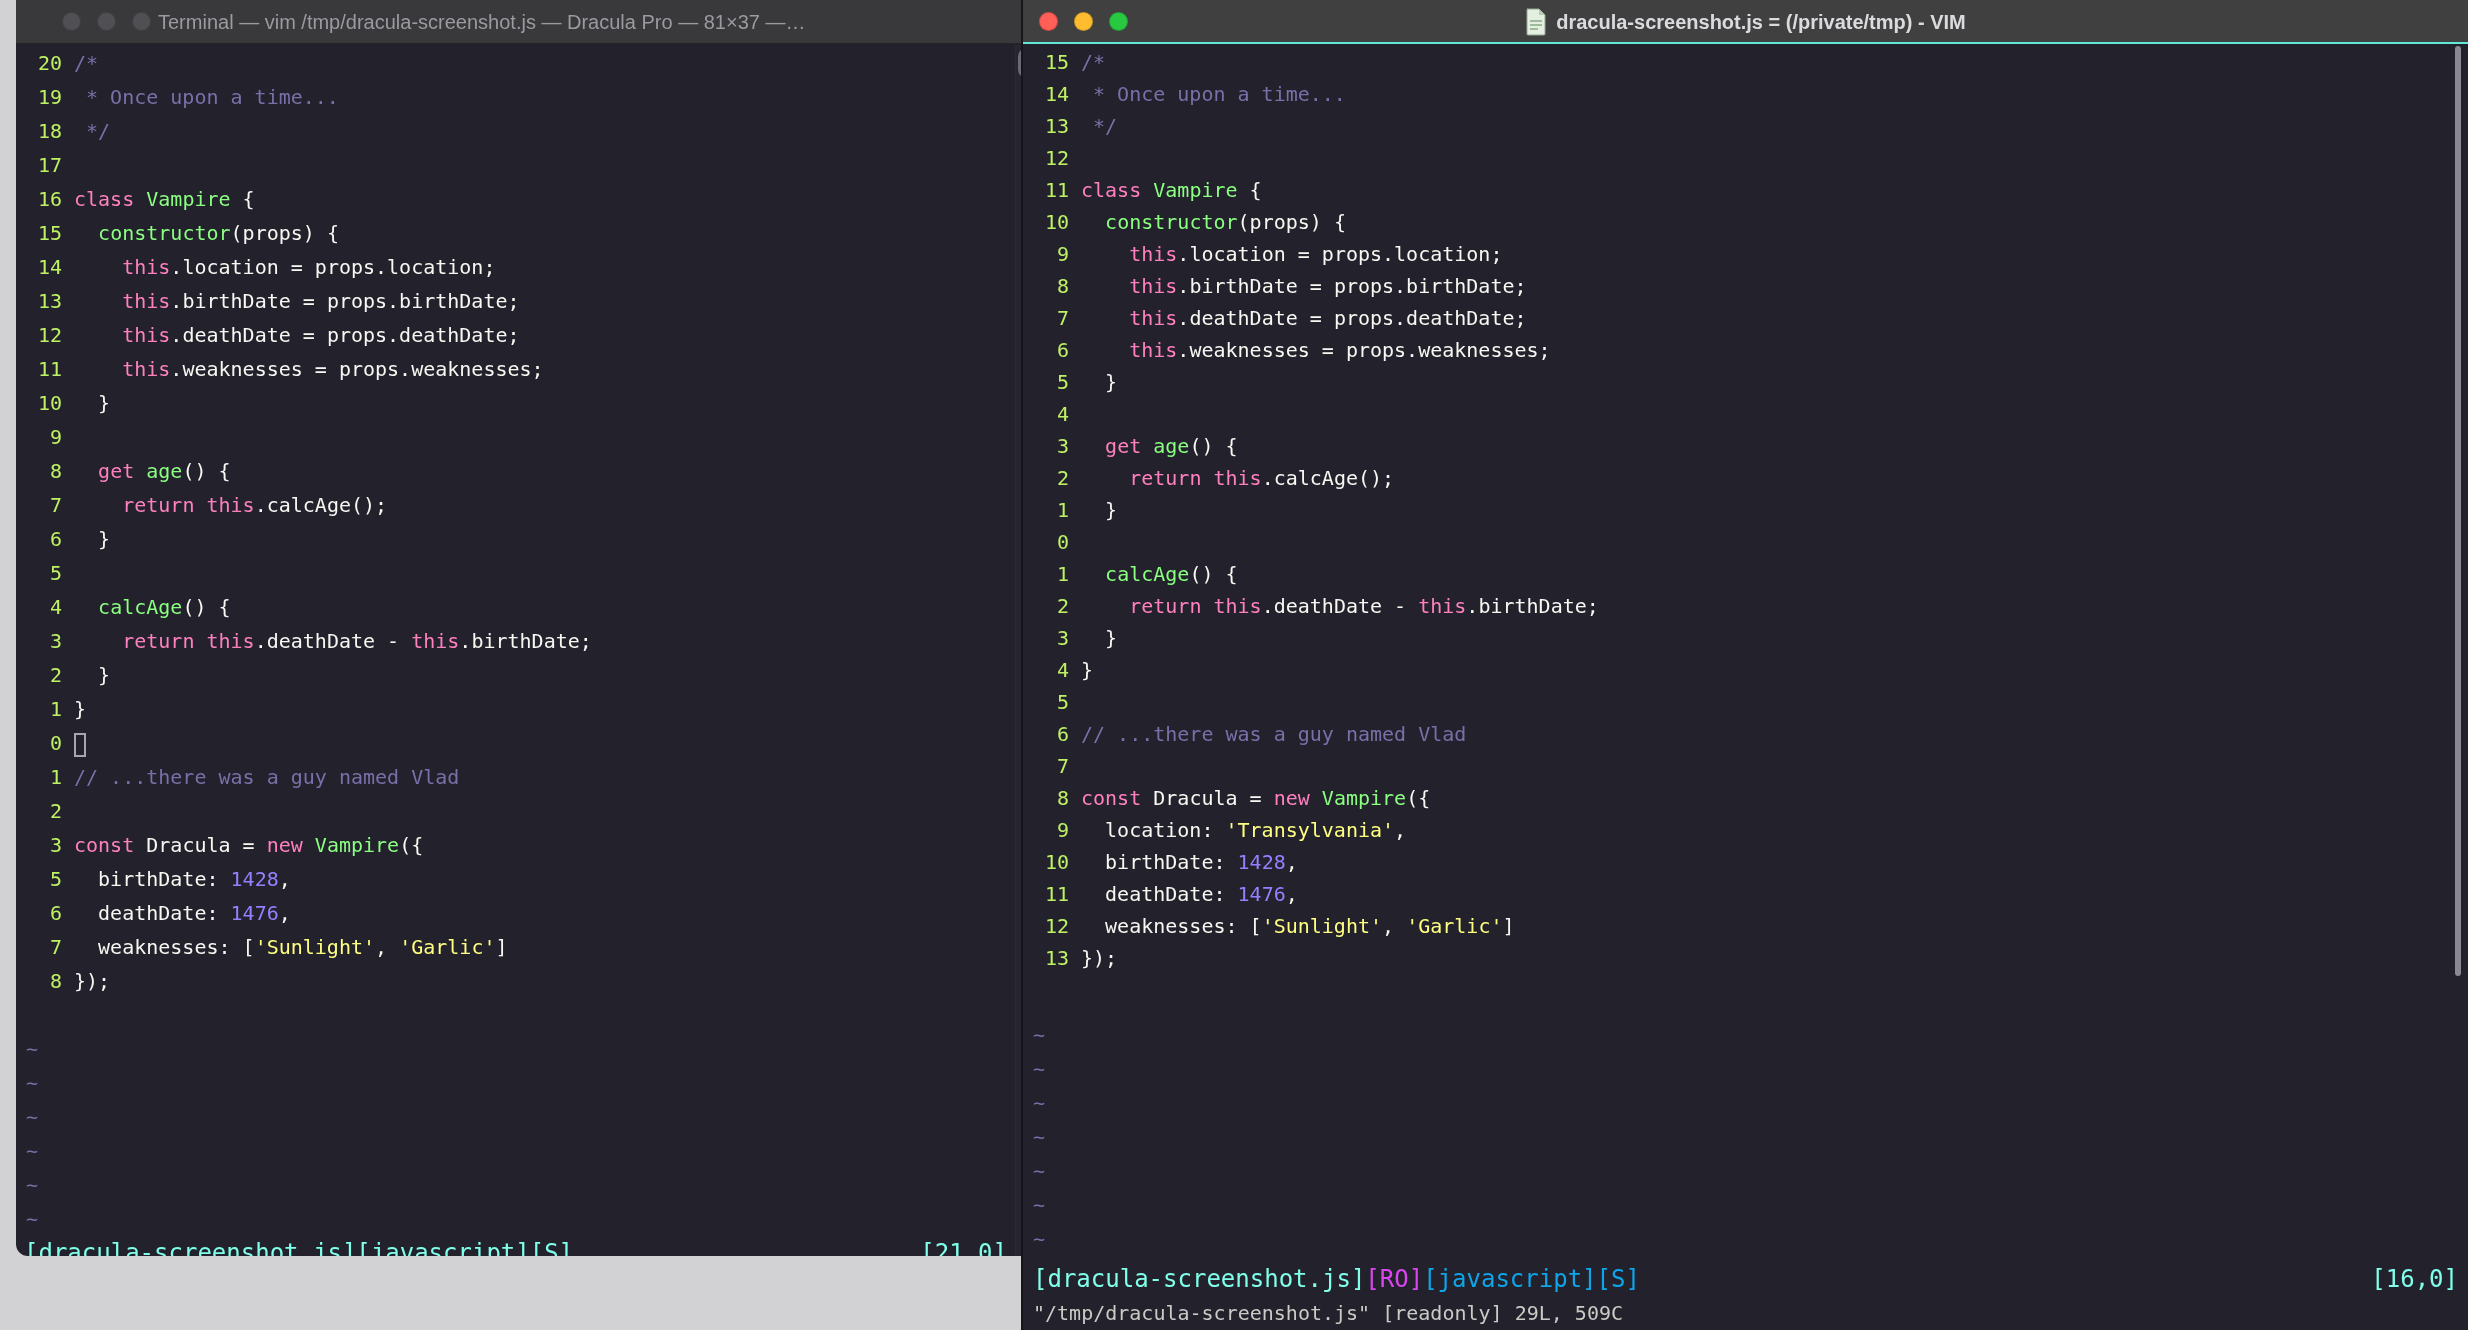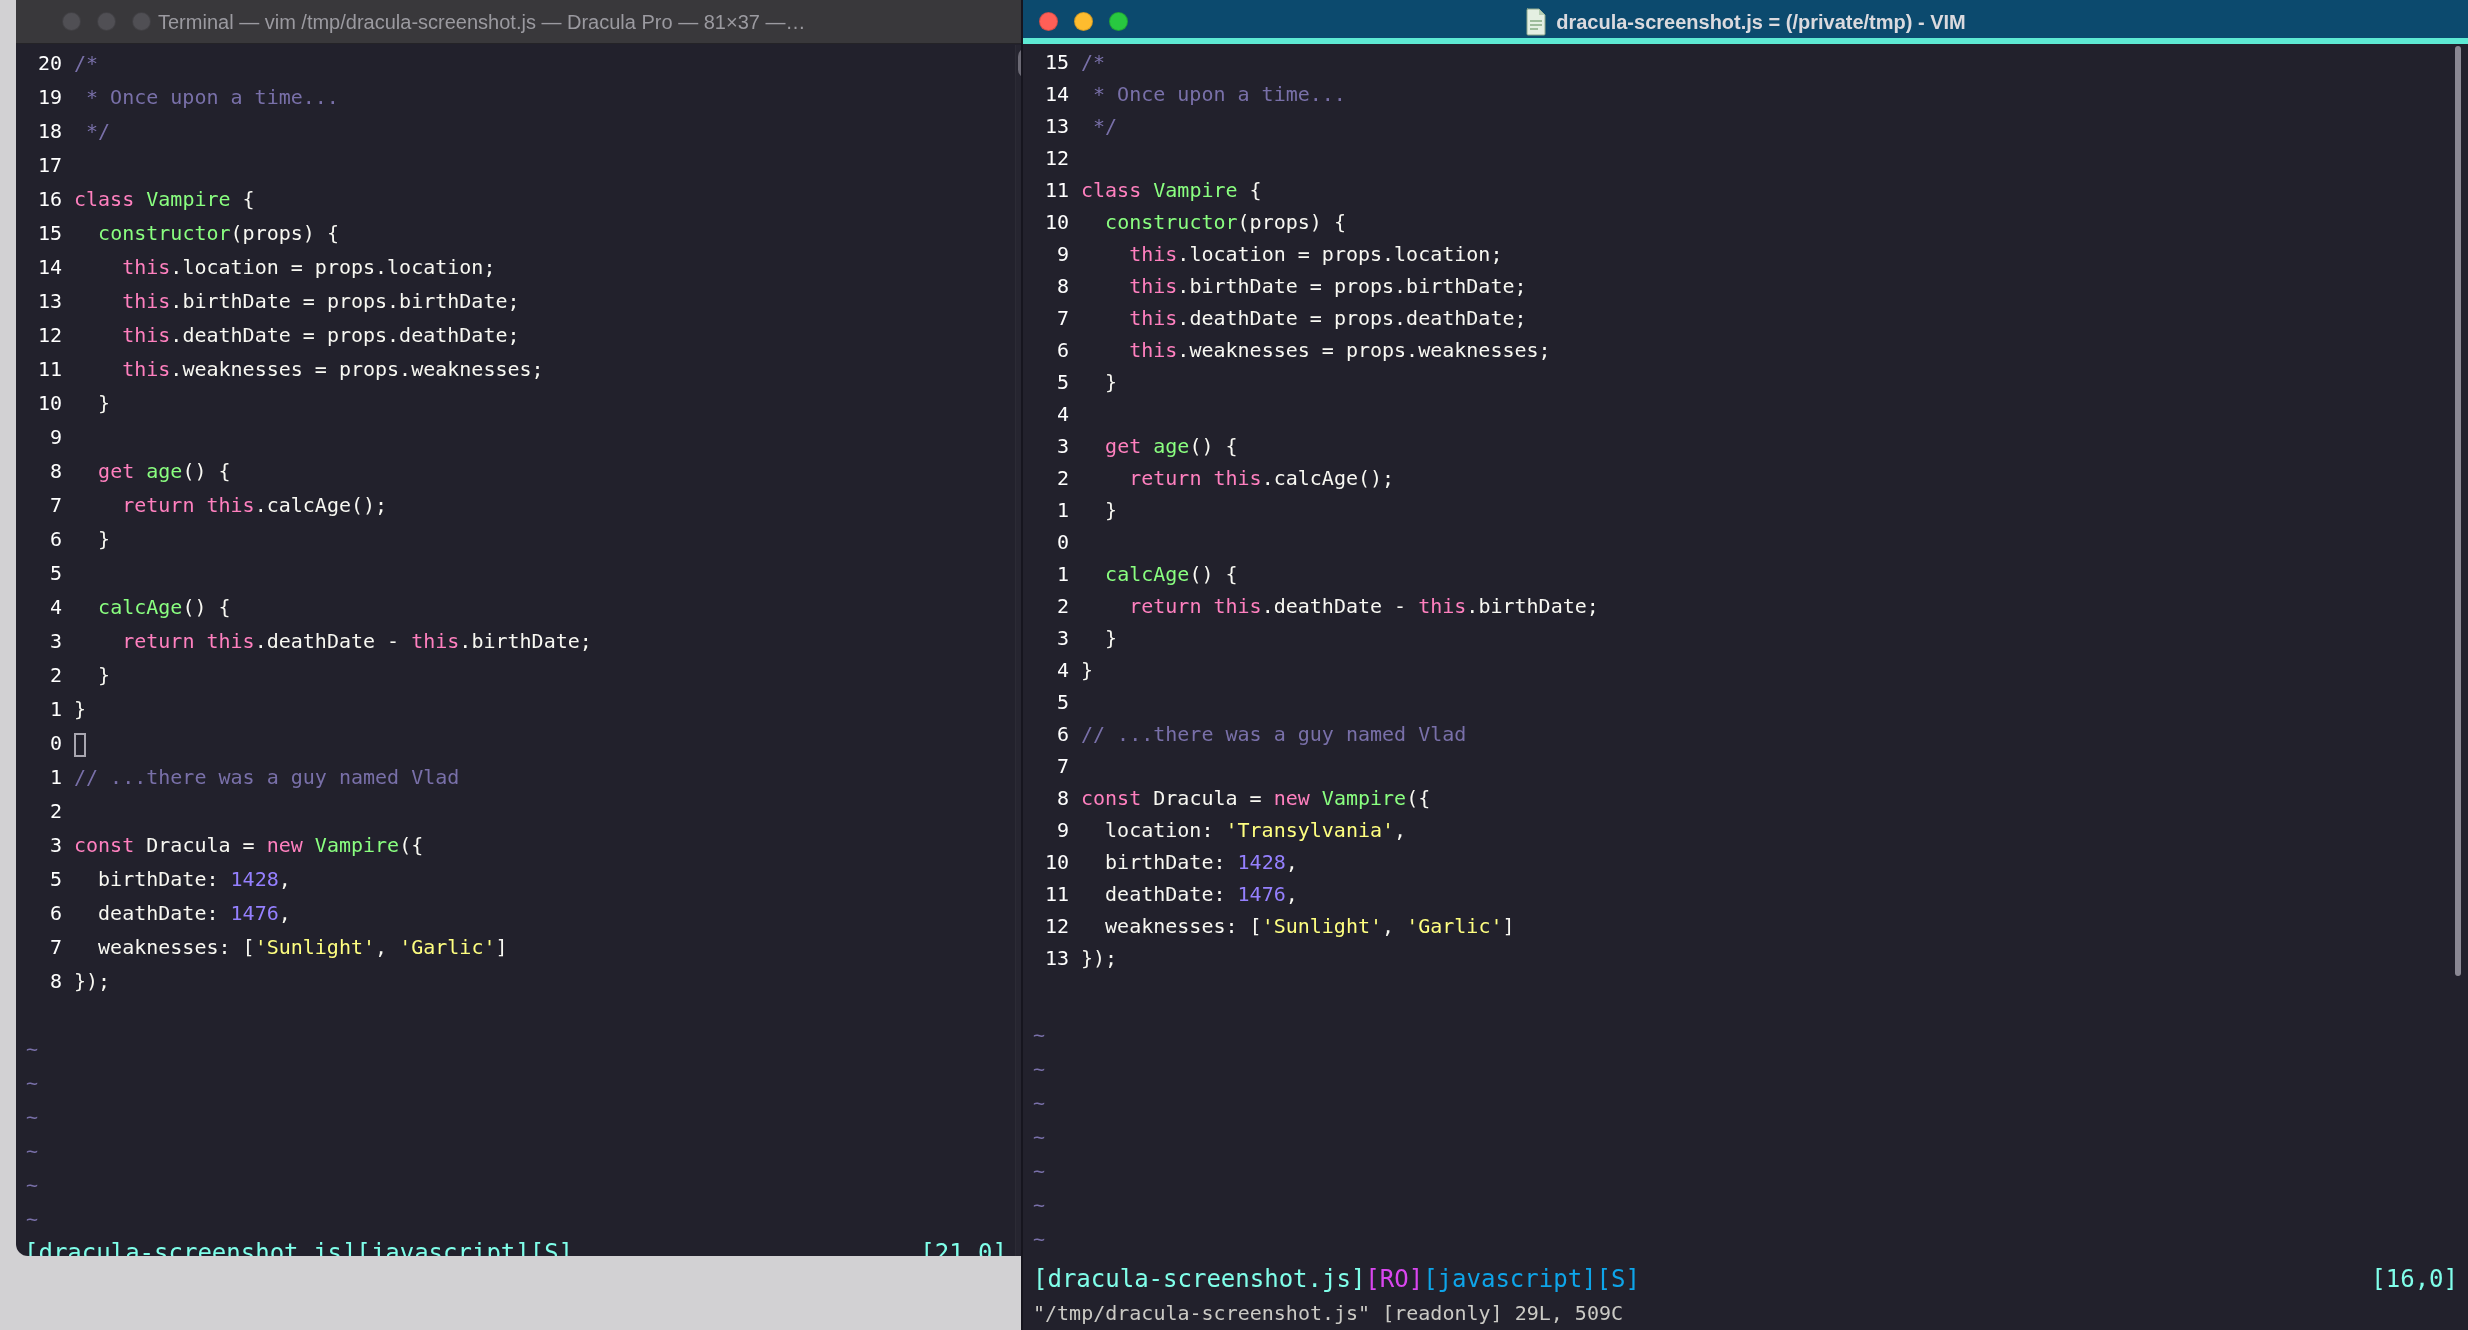--- a/index.html
+++ b/index.html
@@ -9,40 +9,40 @@
     background:#D2D1D3;
     font-family:"DejaVu Sans Mono", monospace;
   }
   .window { position:absolute; top:0; background:#22212C; overflow:hidden; }
   .win-left  { left:16px; width:1021px; height:1256px; border-radius:0 0 12px 12px; }
   .win-right { left:1021px; width:1447px; height:1330px; border-left:2px solid #16151E; }
 
   
   .titlebar { position:relative; height:44px; }
   .tb-left  { background:#39383B; border-bottom:1px solid #242327; }
-  .tb-right { background:#0c4a6e; border-bottom:6px solid #5eead4; }
+  .tb-right { background:#404040; border-bottom:2px solid #5eead4; }
   .light { position:absolute; top:12px; width:19px; height:19px; border-radius:50%; border:1px solid rgba(0,0,0,0.18); }
   .tb-left .l1 { left:46px;  background:#504F54; }
   .tb-left .l2 { left:81px;  background:#504F54; }
   .tb-left .l3 { left:116px; background:#504F54; }
   .tb-right .l1 { left:16px; background:#FF5F57; }
   .tb-right .l2 { left:51px; background:#FEBC2E; }
   .tb-right .l3 { left:86px; background:#28C840; }
   .tb-title { font-family:"Liberation Sans", sans-serif; font-size:20px; line-height:44px; white-space:nowrap; }
   .tb-left .tb-title  { position:absolute; left:142px; top:0; color:#9B9AA0; }
   .tb-right .tb-title { position:absolute; left:0; right:0; top:0; text-align:center; color:#DBDADE; font-weight:600; }
   .doc-icon { display:inline-block; vertical-align:-7px; margin-right:9px; }
 
   
   .vim { position:absolute; top:44px; left:0; right:0; bottom:0; }
   .buffer { position:absolute; top:2px; left:10px; right:30px; }
   .row { white-space:pre; font-size:20px; }
   .win-left  .buffer .row { height:34px; line-height:34px; }
   .win-right .buffer .row { height:32px; line-height:32px; }
-  .ln { display:inline-block; width:36px; text-align:right; margin-right:12px; color:#ffffff; }
+  .ln { display:inline-block; width:36px; text-align:right; margin-right:12px; color:#bef264; }
   .tildes { position:absolute; left:10px; }
   .win-left  .tildes { top:988px;  }
   .win-right .tildes { top:974px;  }
   .tildes .row { height:34px; line-height:34px; color:#7970A9; }
 
   .tk-fg  { color:#F8F8F2; }
   .tk-cm  { color:#7970A9; }
   .tk-kw  { color:#FF80BF; }
   .tk-fn  { color:#8AFF80; }
   .tk-str { color:#FFFF80; }

